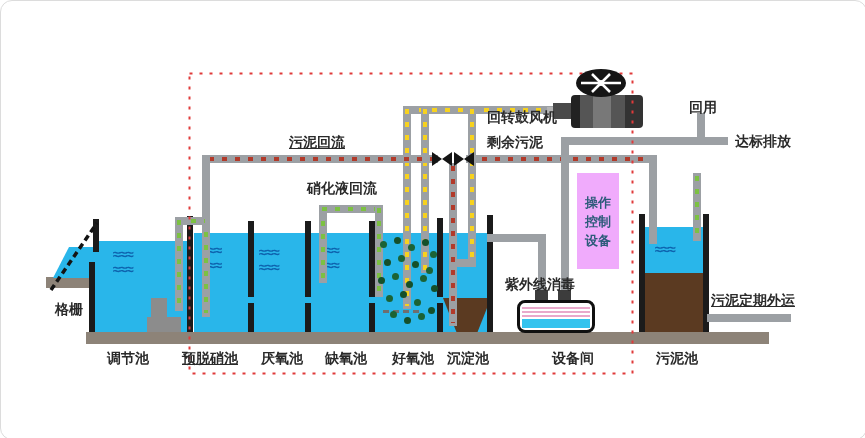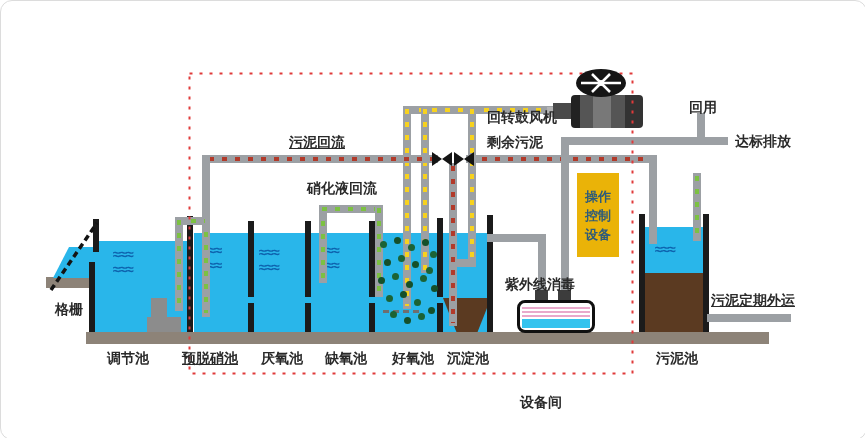--- a/index.html
+++ b/index.html
@@ -12,21 +12,21 @@
   .wall{position:absolute;background:#1b1b1b;}
   .pipe{position:absolute;background:#9ca0a4;}
   .dh{position:absolute;left:3px;right:3px;top:2px;height:4px;}
   .dv{position:absolute;top:3px;bottom:3px;left:2px;width:4px;}
   .lbl{position:absolute;font-size:14px;font-weight:600;color:#2a2a2a;white-space:nowrap;}
   .tank-lbl{position:absolute;top:349px;transform:translateX(-50%);font-size:14px;font-weight:600;color:#2a2a2a;white-space:nowrap;}
   .wave{position:absolute;color:#0e63ae;font-size:14px;font-weight:bold;letter-spacing:-1px;line-height:12px;}
   .media-dot{position:absolute;width:7px;height:7px;border-radius:50%;}
   #title{position:absolute;left:240px;top:33px;width:360px;text-align:center;
          font-size:18px;font-weight:bold;color:#1f1f1f;letter-spacing:1px;}
-  #ctrl-box{position:absolute;left:576px;top:172px;width:42px;height:84px;background:#eab308;
+  #ctrl-box{position:absolute;left:576px;top:172px;width:42px;height:96px;background:#f0abfc;
             display:flex;flex-direction:column;align-items:center;justify-content:center;
             font-size:13px;font-weight:bold;color:#2d5b7a;line-height:19px;}
   #uv-box{position:absolute;left:516px;top:299px;width:78px;height:33px;background:#fff;
           border:3px solid #101010;border-radius:8px;box-sizing:border-box;overflow:hidden;}
   #uv-stripes{position:absolute;left:2px;right:2px;top:2px;height:15px;
               background:repeating-linear-gradient(180deg,#ffffff 0 2px,#e9a9cb 2px 4px);}
   #uv-water{position:absolute;left:2px;right:2px;bottom:2px;height:9px;background:#35c3ee;}
   svg{position:absolute;left:0;top:0;pointer-events:none;}
 </style>
 </head>
@@ -176,21 +176,21 @@
   <div class="lbl" style="left:734px;top:132px;">达标排放</div>
   <div class="lbl" style="left:504px;top:275px;">紫外线消毒</div>
   <div class="lbl" style="left:710px;top:291px;text-decoration:underline;">污泥定期外运</div>
 
   <div class="tank-lbl" style="left:127px;">调节池</div>
   <div class="tank-lbl" style="left:209px;text-decoration:underline;">预脱硝池</div>
   <div class="tank-lbl" style="left:281px;">厌氧池</div>
   <div class="tank-lbl" style="left:345px;">缺氧池</div>
   <div class="tank-lbl" style="left:412px;">好氧池</div>
   <div class="tank-lbl" style="left:467px;">沉淀池</div>
-  <div class="tank-lbl" style="left:540px;margin-top:44px;">设备间</div>
+  <div class="tank-lbl" style="left:572px;">设备间</div>
   <div class="tank-lbl" style="left:676px;">污泥池</div>
 
 <div class="media-dot" style="left: 379px; top: 240px; background: rgb(27, 99, 53);"></div>
     <div class="media-dot" style="left: 393px; top: 236px; background: rgb(21, 80, 42);"></div>
     <div class="media-dot" style="left: 407px; top: 243px; background: rgb(27, 99, 53);"></div>
     <div class="media-dot" style="left: 421px; top: 238px; background: rgb(21, 80, 42);"></div>
     <div class="media-dot" style="left: 429px; top: 250px; background: rgb(27, 99, 53);"></div>
     <div class="media-dot" style="left: 383px; top: 258px; background: rgb(21, 80, 42);"></div>
     <div class="media-dot" style="left: 397px; top: 254px; background: rgb(27, 99, 53);"></div>
     <div class="media-dot" style="left: 411px; top: 260px; background: rgb(21, 80, 42);"></div>

